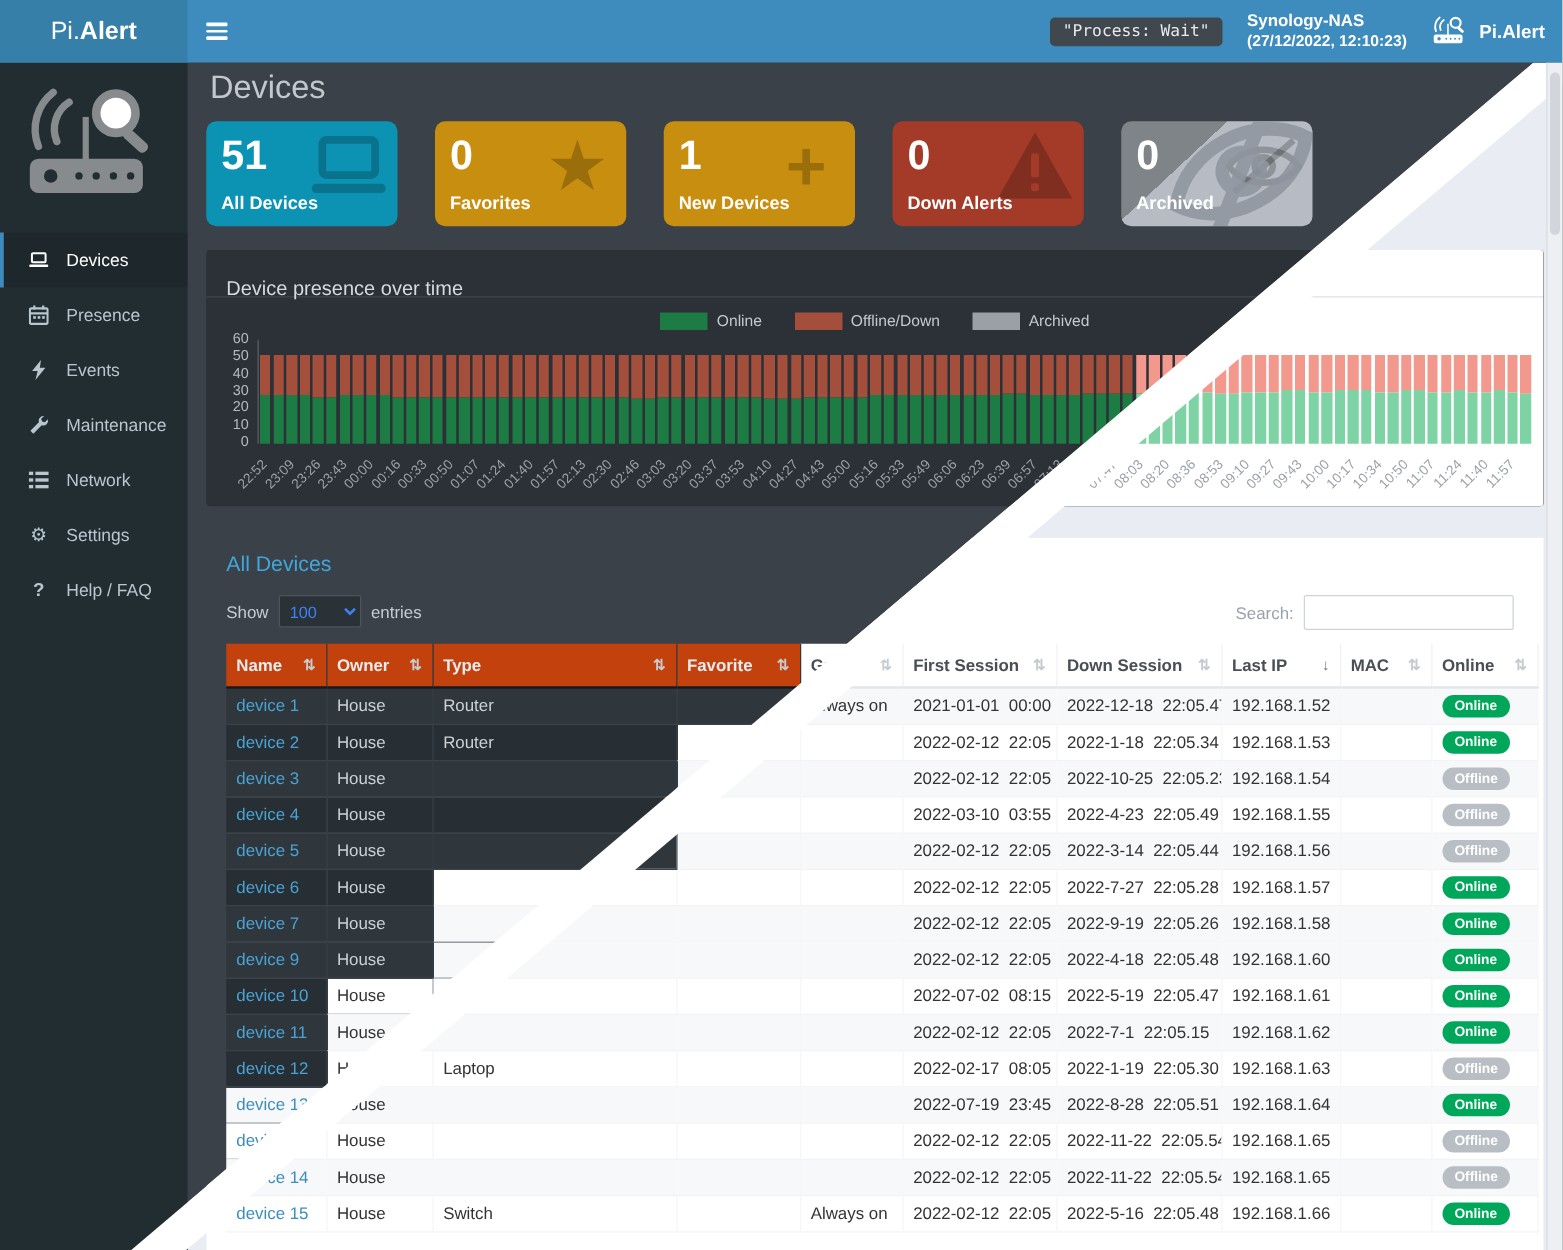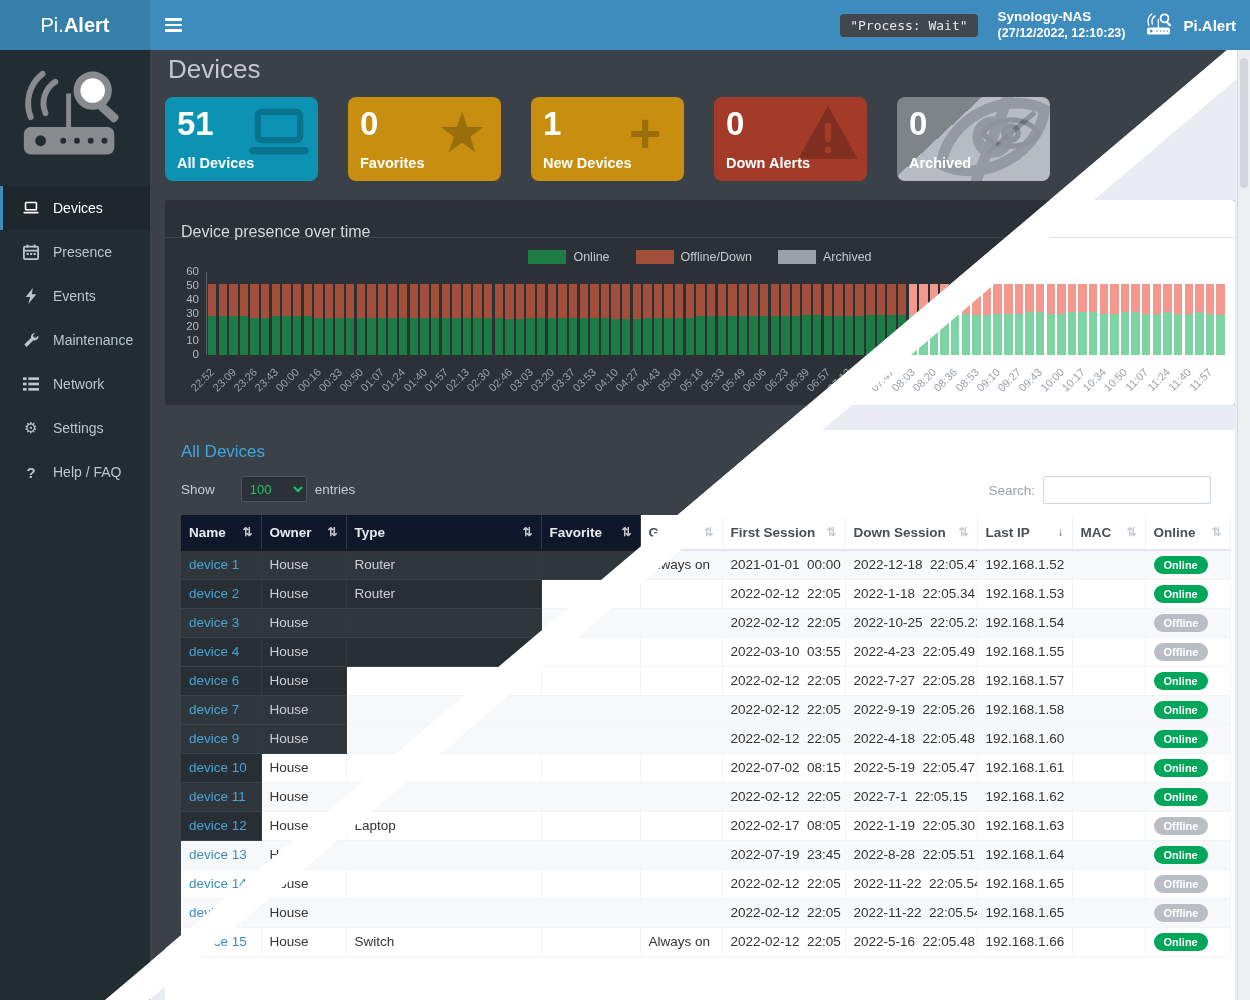--- a/index.html
+++ b/index.html
@@ -69,38 +69,38 @@
   .xlabels{position:absolute;left:0;top:156px;width:100%;height:48px;}
   .xlab{position:absolute;top:8px;font-size:11px;color:#9aa1a8;white-space:nowrap;
         transform:translateX(-100%) rotate(-45deg);transform-origin:100% 50%;}
 
   
   .table-panel{position:absolute;left:15px;top:380px;width:1070px;height:570px;z-index:2;}
   .table-white{position:absolute;inset:0;background:#fff;clip-path:polygon(57.3% 0%,100% 0%,100% 100%,0% 100%,0% 91%);}
   .tp-title{position:absolute;left:16px;top:12px;font-size:17px;color:#41a6d9;}
   .tp-controls{position:absolute;left:16px;top:46px;width:1038px;height:32px;}
   .show-group{position:absolute;left:0;top:0;display:flex;align-items:center;gap:8px;font-size:13.5px;color:#c6ccd1;}
-  .entries-select{background:#2a3137;color:#22c55e;border:1px solid #4b555d;border-radius:2px;height:26px;width:66px;font-size:13px;padding:2px 4px;margin-left:18px;}
+  .entries-select{background:#2a3137;color:#3b82f6;border:1px solid #4b555d;border-radius:2px;height:26px;width:66px;font-size:13px;padding:2px 4px;}
   .search-group{position:absolute;right:8px;top:0;display:flex;align-items:center;gap:8px;}
   .search-label{font-size:13.5px;color:#9aa1a8;}
   .search-input{width:168px;height:28px;border:1px solid #cdd3da;background:#fff;border-radius:2px;padding:3px 6px;font-size:13px;}
 
   table.devices{position:absolute;left:16px;top:85px;border-collapse:collapse;table-layout:fixed;width:1049px;font-size:13.5px;}
   .c0{width:80px}.c1{width:85px}.c2{width:195px}.c3{width:99px}.c4{width:82px}
   .c5{width:123px}.c6{width:132px}.c7{width:95px}.c8{width:73px}.c9{width:85px}
   table.devices th{height:35px;text-align:left;padding:4px 8px;font-weight:bold;color:#4a4f54;background:#fff;
       border-bottom:2px solid #e2e6ea;border-right:1px solid #f0f2f4;cursor:pointer;white-space:nowrap;}
   table.devices th .sort{float:right;color:#c6cbd0;font-size:12px;margin-left:4px;}
   table.devices th .sort.active{color:#6e747a;font-weight:bold;}
   table.devices td{height:29px;padding:3px 8px;background:#fff;color:#333;border-bottom:1px solid #f1f3f5;
       border-right:1px solid #f4f6f8;white-space:pre;overflow:hidden;}
   table.devices tr.odd td{background:#f7f8f9;}
   table.devices a{color:#3c8dbc;text-decoration:none;cursor:pointer;}
   
-  table.devices th.dk{background:#0f172a;color:#e8ebed;border-bottom:2px solid #14191c;border-right:1px solid #323a40;}
+  table.devices th.dk{background:#c2410c;color:#e8ebed;border-bottom:2px solid #14191c;border-right:1px solid #323a40;}
   table.devices th.dk .sort{color:#6b7artificial;}
   table.devices td.dk{background:#272e34;color:#ccd1d5;border-bottom:1px solid #3a424a;border-right:1px solid #313940;}
   table.devices tr.odd td.dk{background:#2f373d;}
   table.devices td.dk a{color:#4aa3d5;}
   .badge{display:inline-block;min-width:52px;text-align:center;font-size:11px;font-weight:bold;color:#fff;
          border-radius:10px;padding:3px 10px;}
   .st-online{background:#00a65a;}
   .st-offline{background:#b9bec5;}
 
   
@@ -850,20 +850,32 @@
               <td class="dk">House</td>
               <td class="dk"></td>
               <td></td>
               <td></td>
               <td>2022-03-10  03:55</td>
               <td>2022-4-23  22:05.49</td>
               <td>192.168.1.55</td>
               <td></td>
               <td><span class="badge st-offline">Offline</span></td>
             </tr>
+            <tr class="odd">
+              <td class="dk"><a>device 5</a></td>
+              <td class="dk">House</td>
+              <td class="dk"></td>
+              <td></td>
+              <td></td>
+              <td>2022-02-12  22:05</td>
+              <td>2022-3-14  22:05.44</td>
+              <td>192.168.1.56</td>
+              <td></td>
+              <td><span class="badge st-offline">Offline</span></td>
+            </tr>
             <tr>
               <td class="dk"><a>device 6</a></td>
               <td class="dk">House</td>
               <td></td>
               <td></td>
               <td></td>
               <td>2022-02-12  22:05</td>
               <td>2022-7-27  22:05.28</td>
               <td>192.168.1.57</td>
               <td></td>

